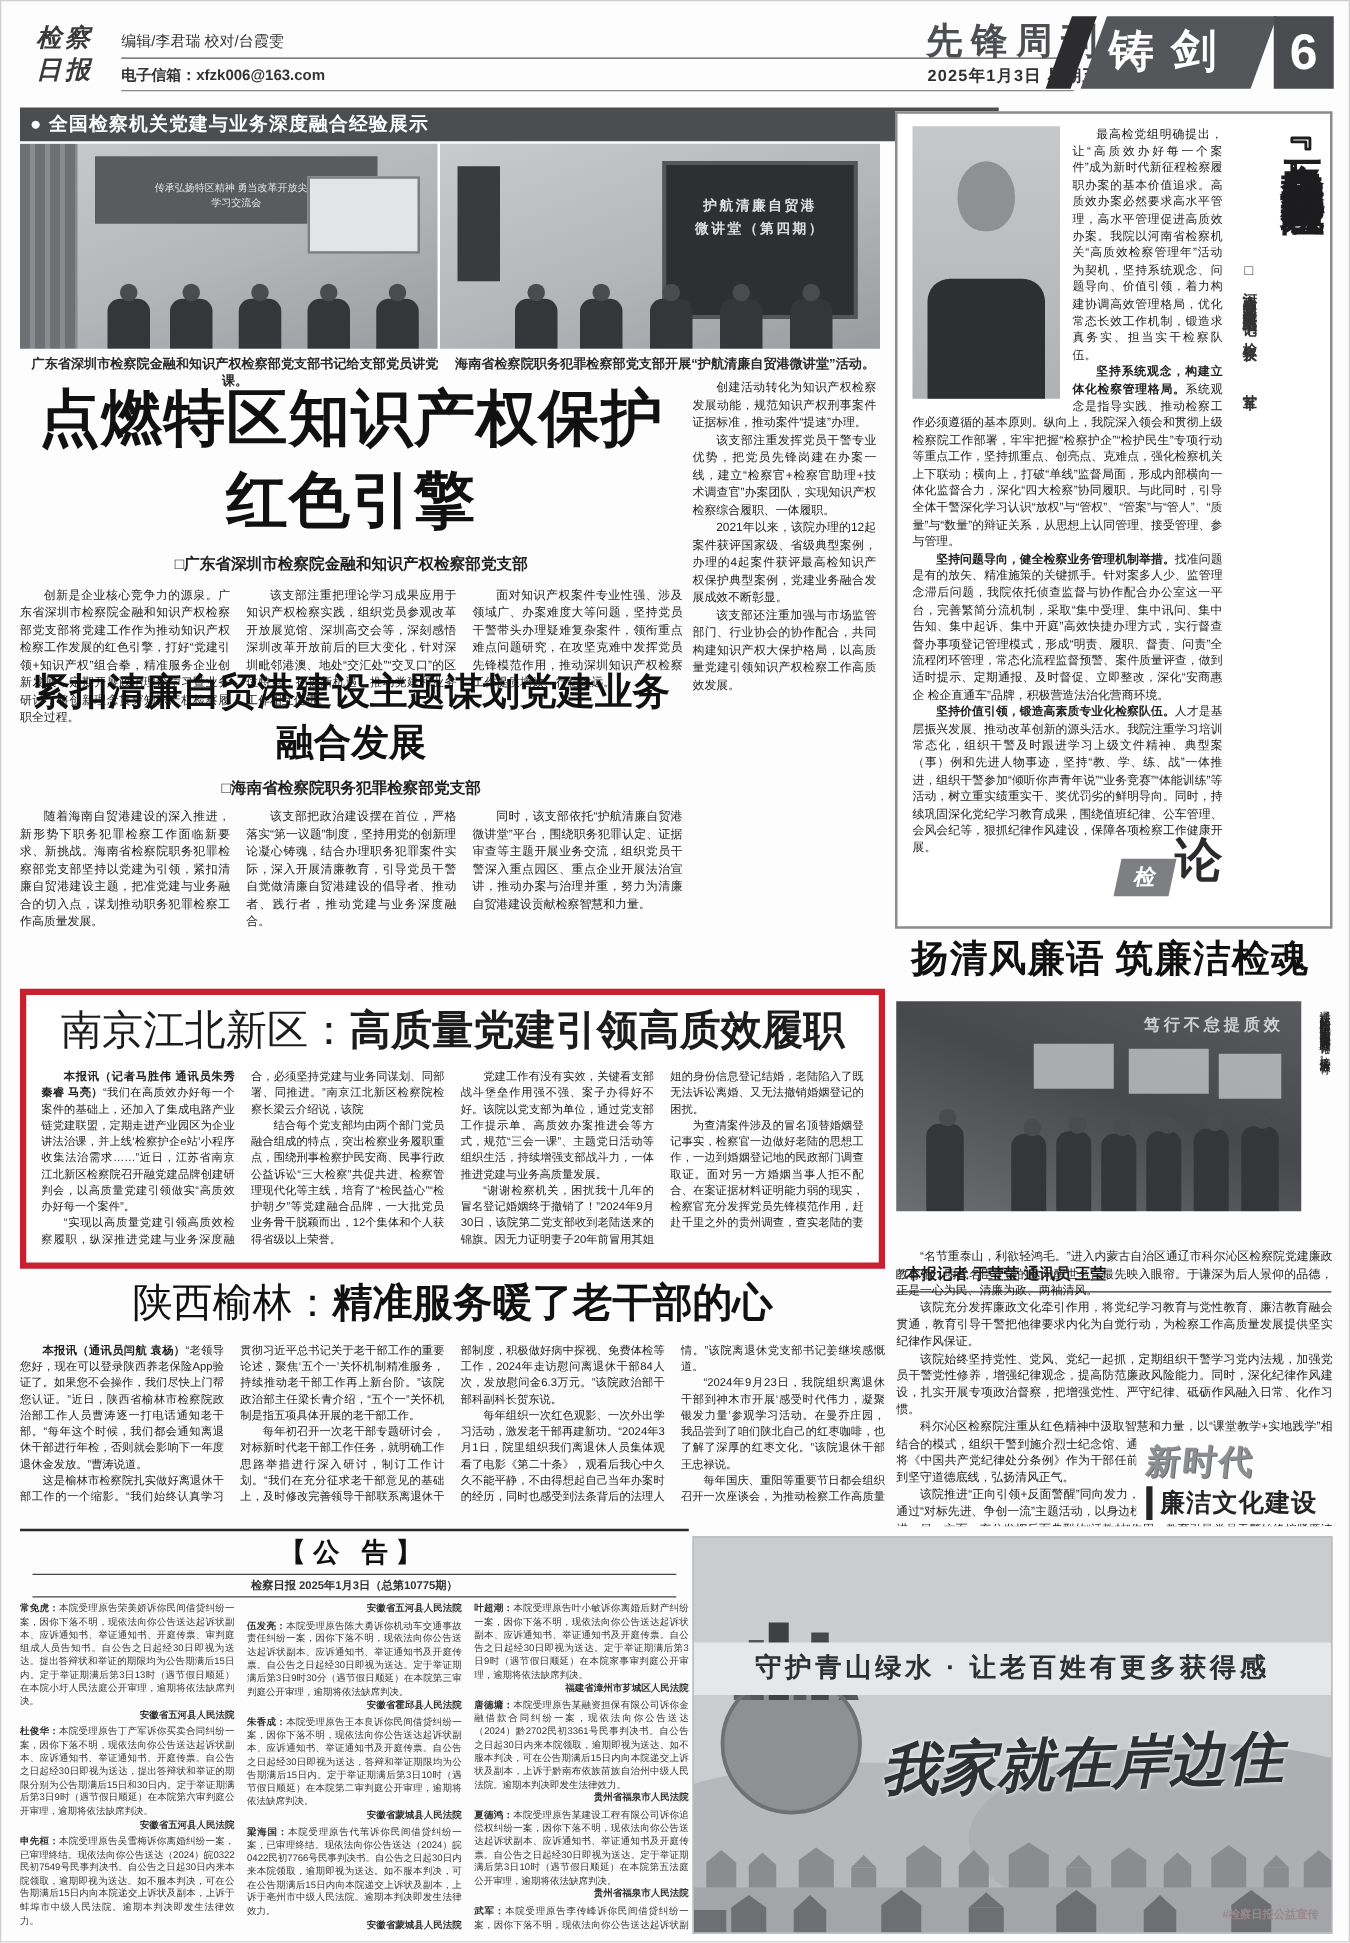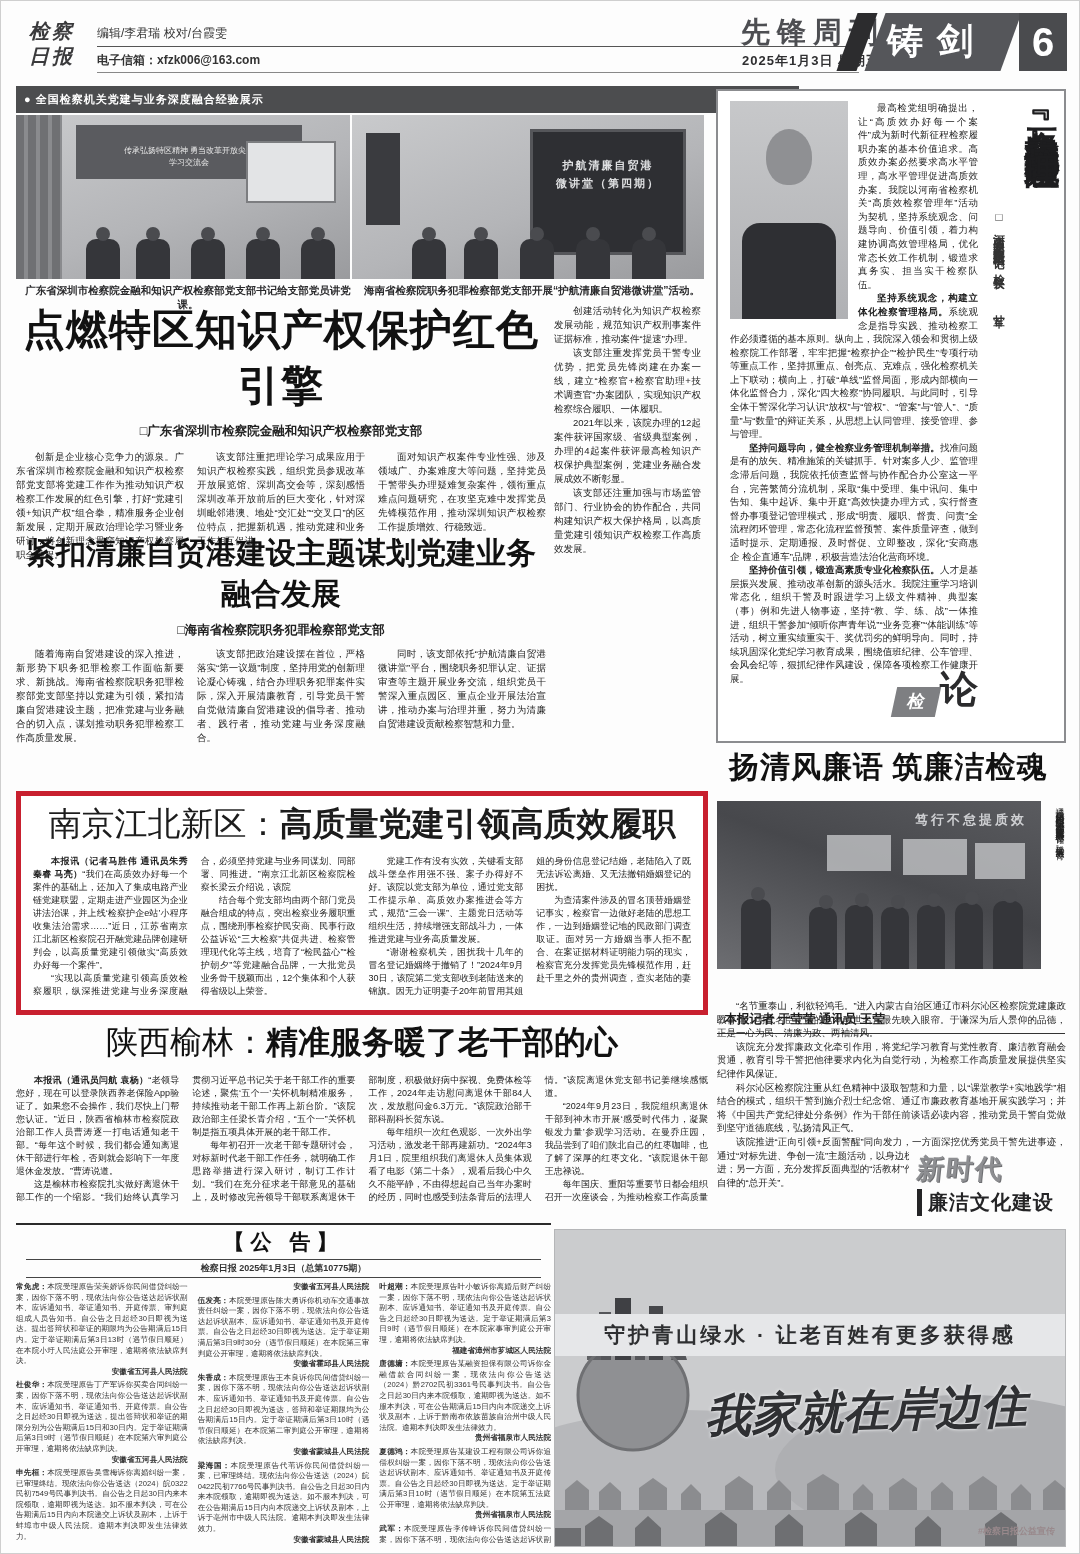--- a/index.html
+++ b/index.html
@@ -17,21 +17,21 @@
   .rule2{left:96px;top:71px;width:762px;height:1px;background:#888;}
   .weekly{left:740px;top:12px;font-size:29px;font-weight:bold;color:#4d4e52;letter-spacing:7px;}
   .idate{left:741px;top:51px;font-size:13px;font-weight:bold;color:#2f2f31;letter-spacing:1px;}
   .slash{left:846px;top:12px;width:20px;height:58px;background:#2c2c2e;transform:skewX(-20deg);}
   .sectionbox{left:874px;top:12px;width:136px;height:58px;background:#55565a;transform:skewX(-20deg);}
   .sectionname{left:886px;top:16px;font-size:36px;font-weight:bold;color:#fff;letter-spacing:14px;}
   .pageno{left:1018px;top:12px;width:48px;height:58px;background:#4a4b4e;color:#fff;
           font-size:40px;font-weight:bold;text-align:center;line-height:58px;}
   
   .banner{left:15px;top:85px;width:783px;height:27px;background:#4c4d4f;color:#fff;
-          font-size:11px;font-weight:bold;line-height:27px;padding-left:8px;letter-spacing:1px;}
+          font-size:15px;font-weight:bold;line-height:27px;padding-left:8px;letter-spacing:1px;}
   
   .photo{background:linear-gradient(160deg,#c9cacc 0%,#b4b5b8 55%,#9a9b9e 100%);overflow:hidden;}
   .ph1{left:15px;top:114px;width:334px;height:164px;}
   .ph2{left:351px;top:114px;width:352px;height:164px;}
   .shelf{position:absolute;left:0;top:0;width:46px;height:164px;
          background:repeating-linear-gradient(90deg,#6f7073 0 8px,#8a8b8e 8px 12px);}
   .redban{position:absolute;left:60px;top:10px;width:226px;height:34px;background:#5a5b5f;
           color:#e8e8e8;text-align:center;font-size:8px;line-height:12px;padding-top:20px;}
   .screen1{position:absolute;right:14px;top:26px;width:86px;height:58px;background:#e3e4e6;border:2px solid #7c7d80;}
   .tv{position:absolute;right:18px;top:14px;width:150px;height:96px;background:#2e2f33;border:3px solid #55565a;
@@ -42,21 +42,21 @@
   .person:before{content:"";position:absolute;left:10px;top:-12px;width:14px;height:14px;border-radius:50%;background:#4a4b4f;}
   .caps{left:15px;top:283px;width:688px;display:flex;font-size:10.5px;font-weight:bold;color:#2a2a2c;}
   .caps div{width:50%;text-align:center;}
   
   .hl{font-family:"Liberation Serif",serif;font-weight:bold;color:#111;text-align:center;}
   .byline{text-align:center;font-size:12.5px;font-weight:bold;color:#222;}
   .body{ text-align:justify;color:#222;overflow:hidden;}
   .body p{margin:0;text-indent:2em;}
   
   .a1{left:15px;top:301px;width:530px;}
-  .a1 .hl{font-size:42px;letter-spacing:1px;}
+  .a1 .hl{font-size:49px;letter-spacing:1px;}
   .a1 .byline{margin-top:9px;}
   .a1-body{margin-top:10px;column-count:3;column-gap:13px;height:138px;font-size:9.5px;line-height:14px;}
   
   .sidecol{left:553px;top:303px;width:147px;height:482px;font-size:9.5px;line-height:14px;
            text-align:justify;color:#222;overflow:hidden;}
   .sidecol p{margin:0;text-indent:2em;}
   
   .a2{left:15px;top:532px;width:530px;}
   .a2 .hl{font-size:30px;}
   .a2 .byline{margin-top:7px;}
@@ -349,20 +349,21 @@
       <div class="person" style="left:200px;height:64px;width:28px"></div>
       <div class="person" style="left:238px;height:66px;width:28px"></div>
       <div class="person" style="left:276px;height:68px;width:30px"></div>
     </div>
   </div>
   <div class="abs int-cap">通辽市科尔沁区检察院组织新进人员参观该院党建廉政教育馆，接受廉洁教育。</div>
   <div class="abs int-byline">□本报记者 于莹莹 通讯员 王莹</div>
   <div class="abs int-body">
     <p>“名节重泰山，利欲轻鸿毛。”进入内蒙古自治区通辽市科尔沁区检察院党建廉政教育馆，明代名臣于谦的这句醒世名言最先映入眼帘。于谦深为后人景仰的品德，正是一心为民、清廉为政、两袖清风。</p>
     <p>该院充分发挥廉政文化牵引作用，将党纪学习教育与党性教育、廉洁教育融会贯通，教育引导干警把他律要求内化为自觉行动，为检察工作高质量发展提供坚实纪律作风保证。</p>
+    <p>该院始终坚持党性、党风、党纪一起抓，定期组织干警学习党内法规，加强党员干警党性修养，增强纪律观念，提高防范廉政风险能力。同时，深化纪律作风建设，扎实开展专项政治督察，把增强党性、严守纪律、砥砺作风融入日常、化作习惯。</p>
     <p>科尔沁区检察院注重从红色精神中汲取智慧和力量，以“课堂教学+实地践学”相结合的模式，组织干警到施介烈士纪念馆、通辽市廉政教育基地开展实践学习；并将《中国共产党纪律处分条例》作为干部任前谈话必读内容，推动党员干警自觉做到坚守道德底线，弘扬清风正气。</p>
     <p>该院推进“正向引领+反面警醒”同向发力，一方面深挖优秀党员干警先进事迹，通过“对标先进、争创一流”主题活动，以身边榜样感染、号召干警学习先进、争当先进；另一方面，充分发挥反面典型的“活教材”作用，教育引导党员干警始终拧紧廉洁自律的“总开关”。</p>
   </div>
   <div class="abs int-logo">
     <span class="l1">新时代</span>
     <span class="l2">廉洁文化建设</span>
   </div>
 
 </div>
 

